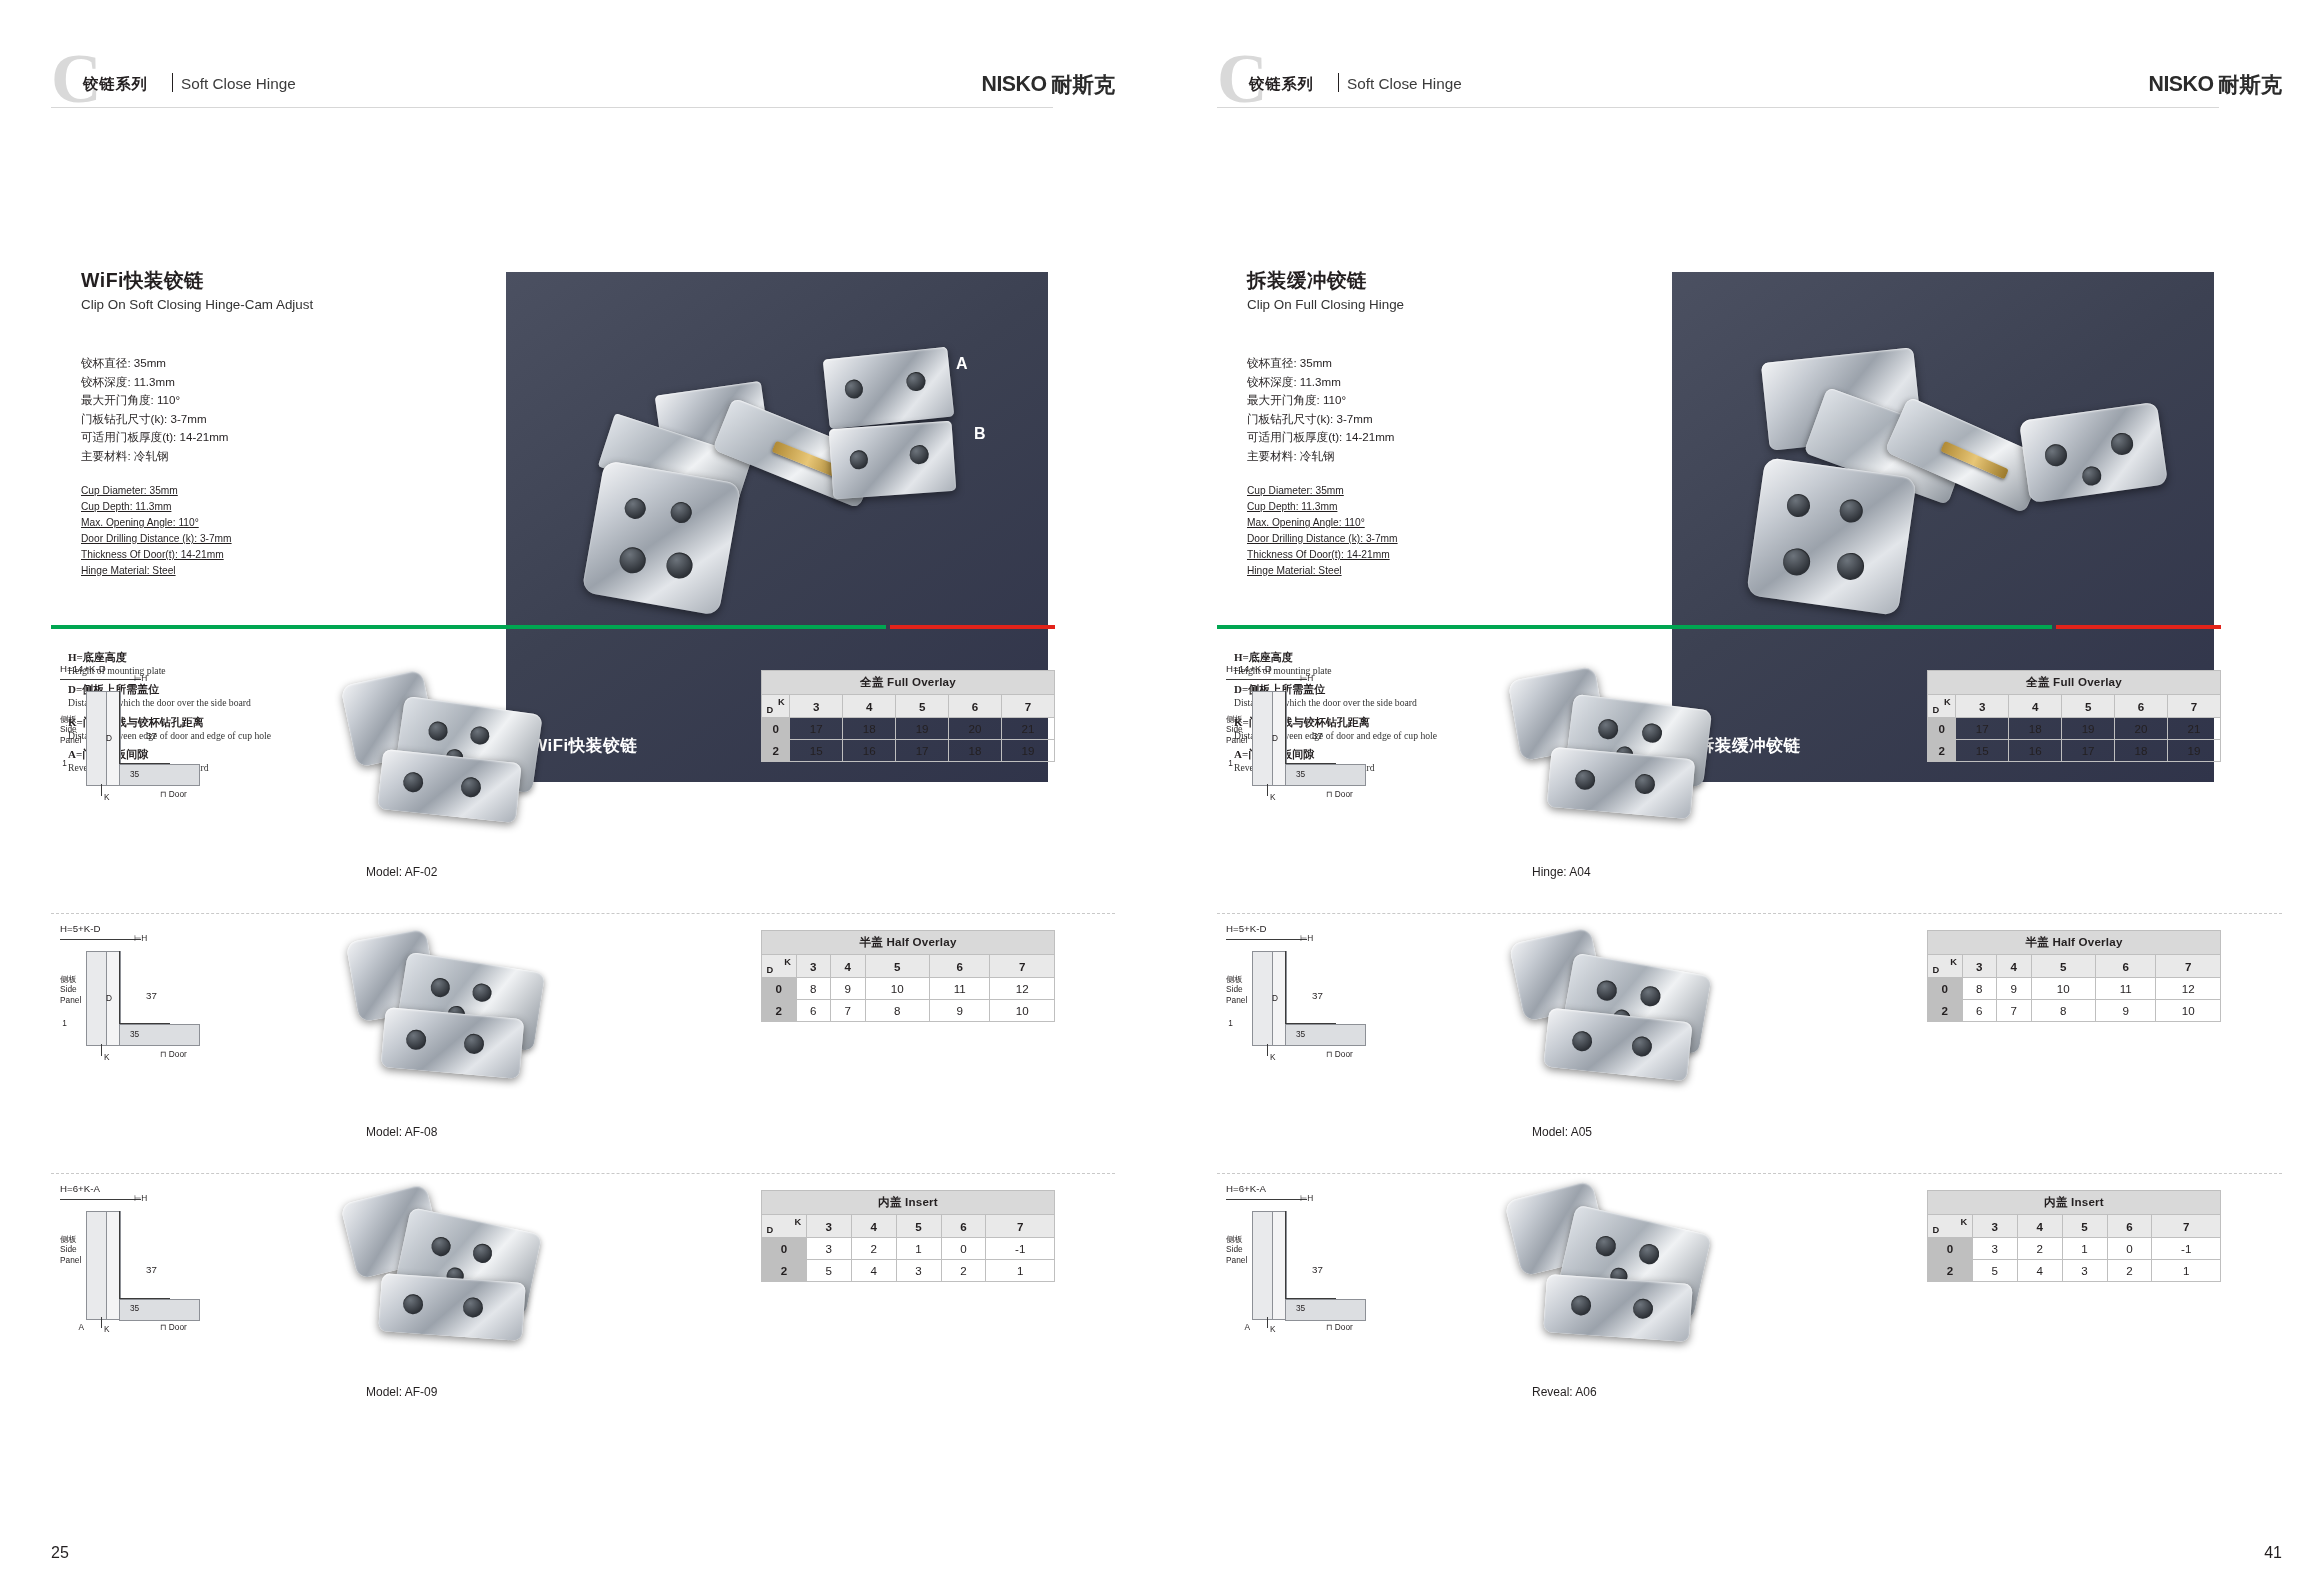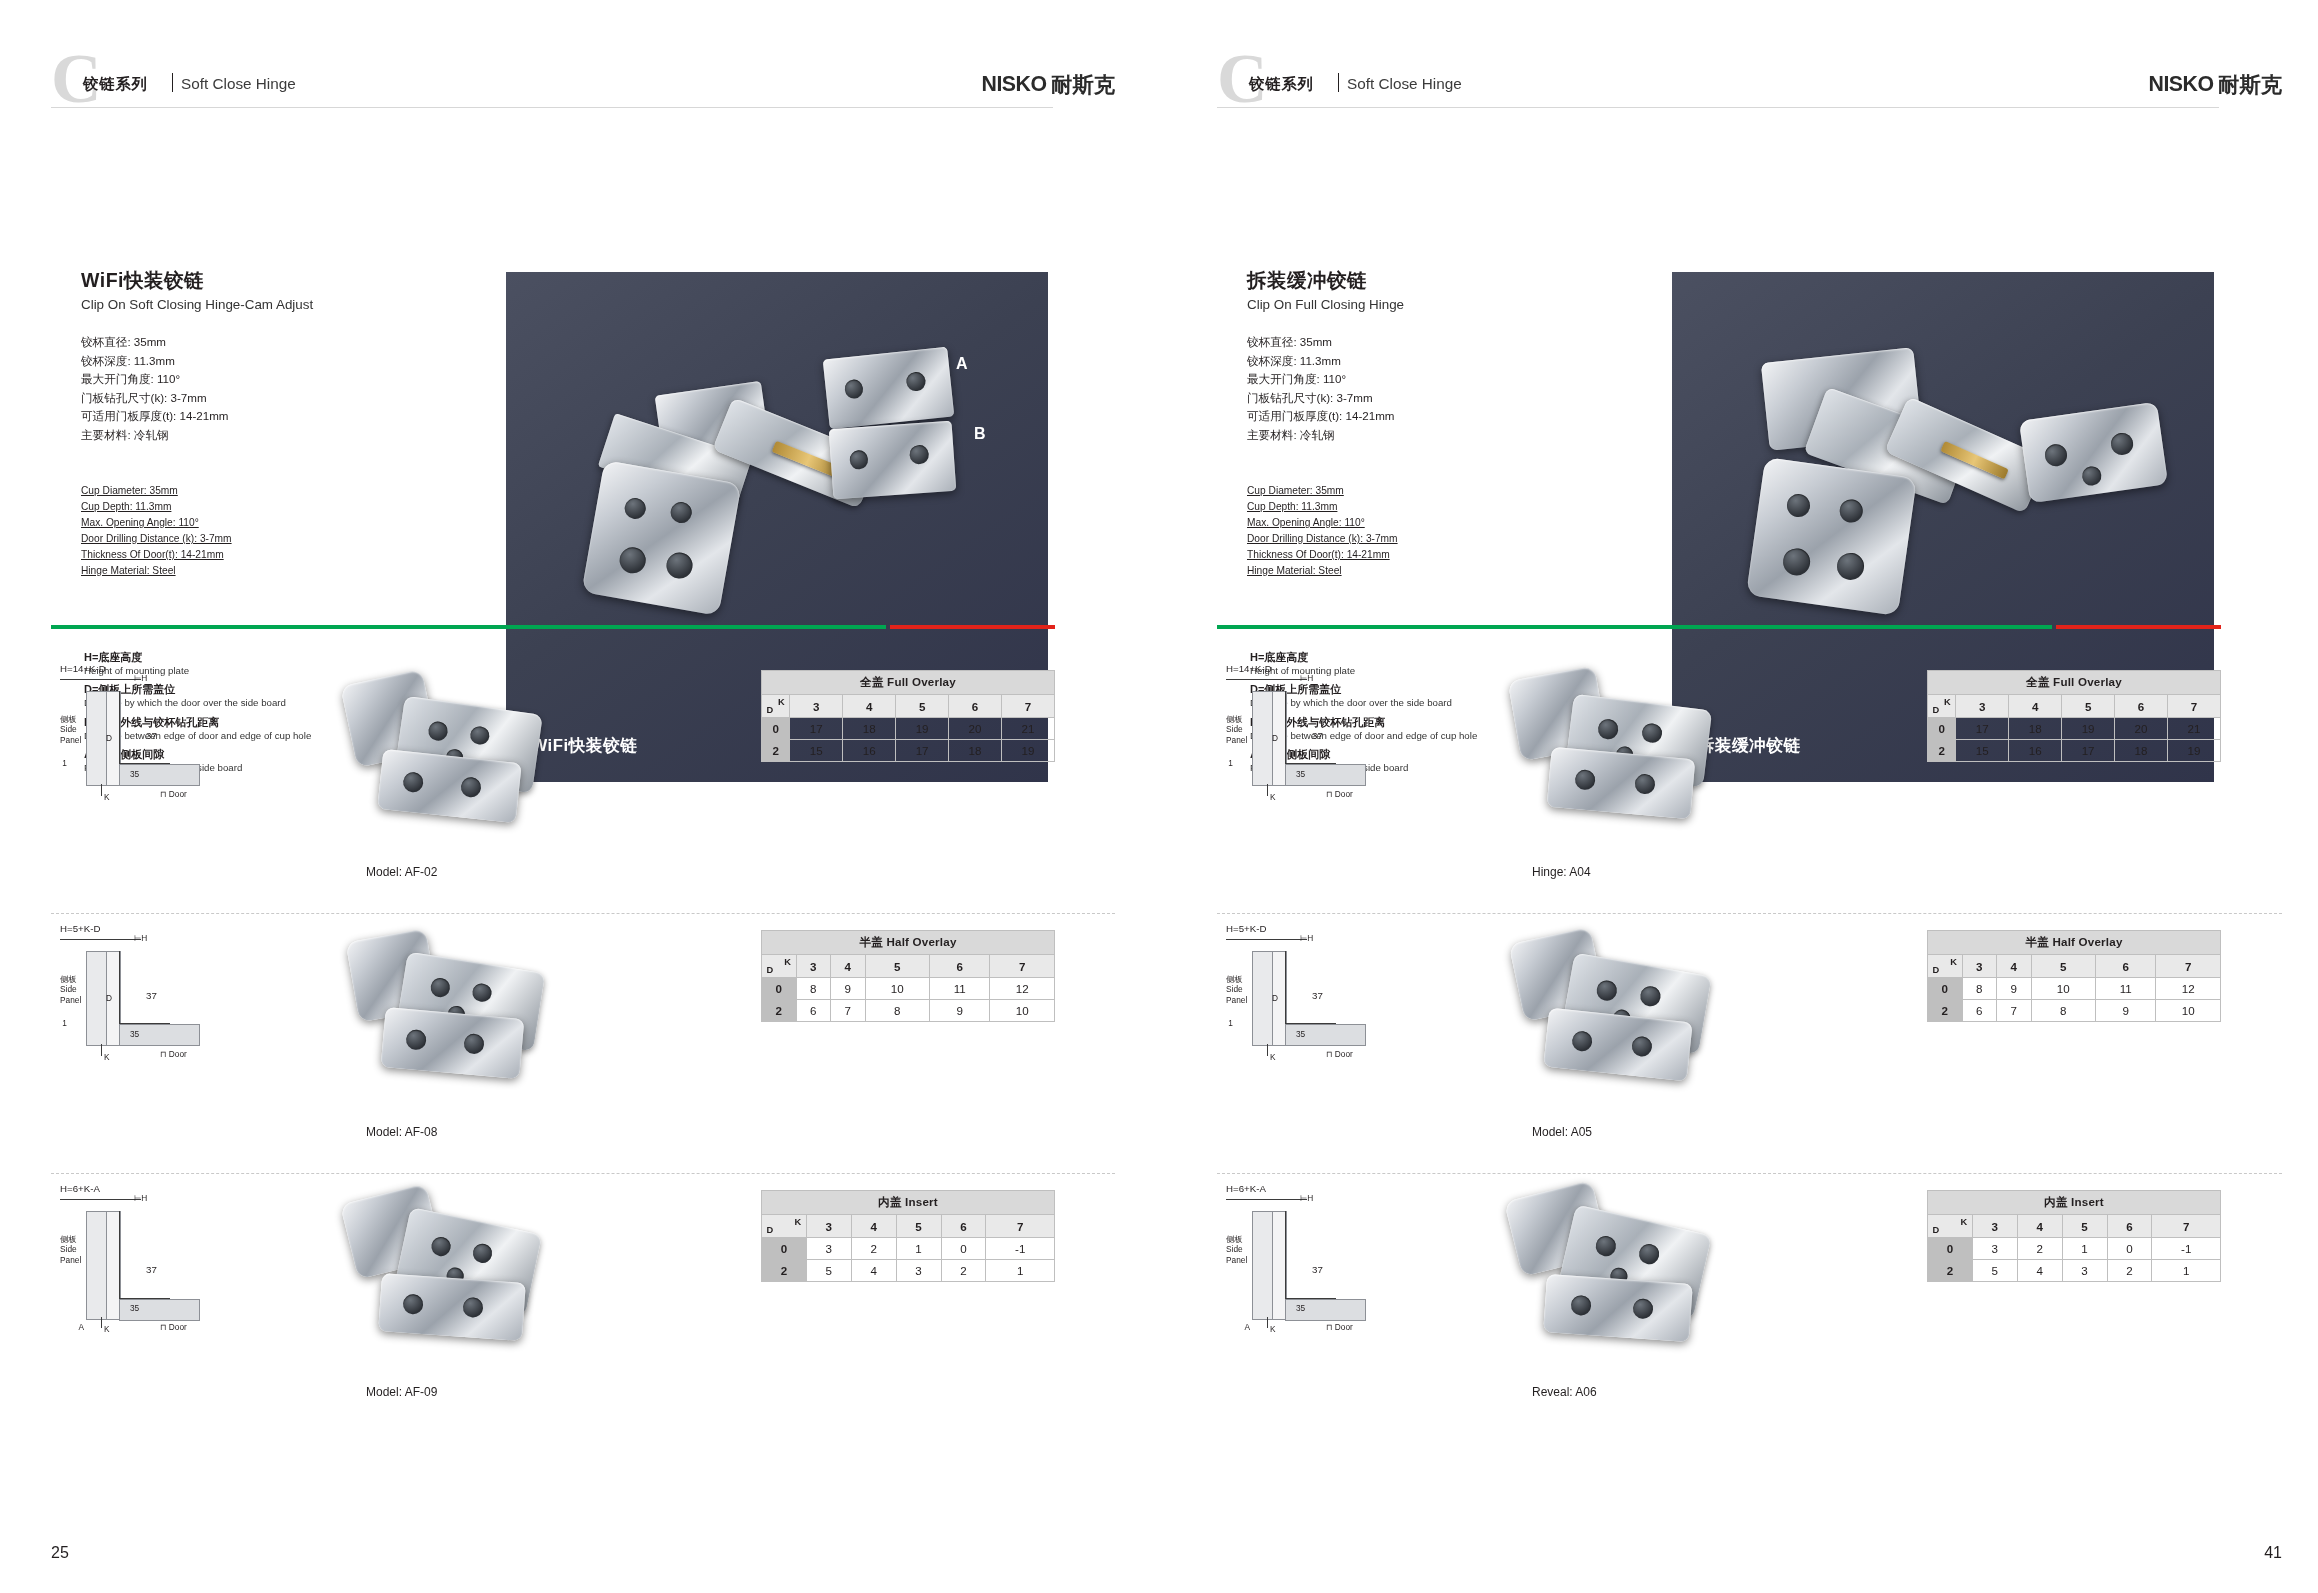--- a/index.html
+++ b/index.html
@@ -27,24 +27,24 @@
   .hdr-line{position:absolute;left:51px;top:107px;width:1002px;height:1.4px;background:#d7d7d7;}
   .logo{position:absolute;right:51px;top:70px;display:flex;align-items:center;gap:4.6px;}
   .logo .lg-mark{font-size:21.3px;font-weight:bold;letter-spacing:-0.5px;color:#2b2b2b;font-family:"Liberation Sans",sans-serif;}
   .logo .lg-cn{font-size:21.3px;font-weight:bold;color:#2b2b2b;}
 
   
   .top{position:relative;height:524px;}
   .title-cn{position:absolute;left:81px;top:174px;font-size:19.5px;font-weight:bold;letter-spacing:0.5px;}
   .title-en{position:absolute;left:81px;top:204px;font-size:13.4px;color:#333;}
 
-  .spec-cn{position:absolute;left:81px;top:240px;font-size:11.6px;line-height:18.5px;color:#231f20;}
+  .spec-cn{position:absolute;left:81px;top:261px;font-size:11.6px;line-height:18.5px;color:#231f20;}
   .spec-en{position:absolute;left:81px;top:390px;font-size:10.2px;line-height:16px;color:#231f20;text-decoration:underline;}
 
-  .legend{position:absolute;left:84px;top:552px;font-size:10.2px;line-height:14px;}
+  .legend{position:absolute;left:68px;top:552px;font-size:10.2px;line-height:14px;font-family:Liberation Serif, serif;}
   .legend .l-cn{font-size:11px;font-weight:bold;display:block;margin-top:4.6px;}
   .legend .l-en{display:block;color:#333;font-size:9.7px;}
 
   .photo{
     position:absolute;left:506px;top:179px;width:542px;height:510px;
     background:linear-gradient(145deg,#4b5061 0%,#3c4152 45%,#30344a 100%);
     overflow:hidden;
   }
   .photo-caption{position:absolute;left:25.5px;bottom:25.5px;color:#fff;font-size:16.7px;font-weight:bold;letter-spacing:0.5px;}
   .ph-label{position:absolute;color:#fff;font-size:16px;font-weight:600;}

